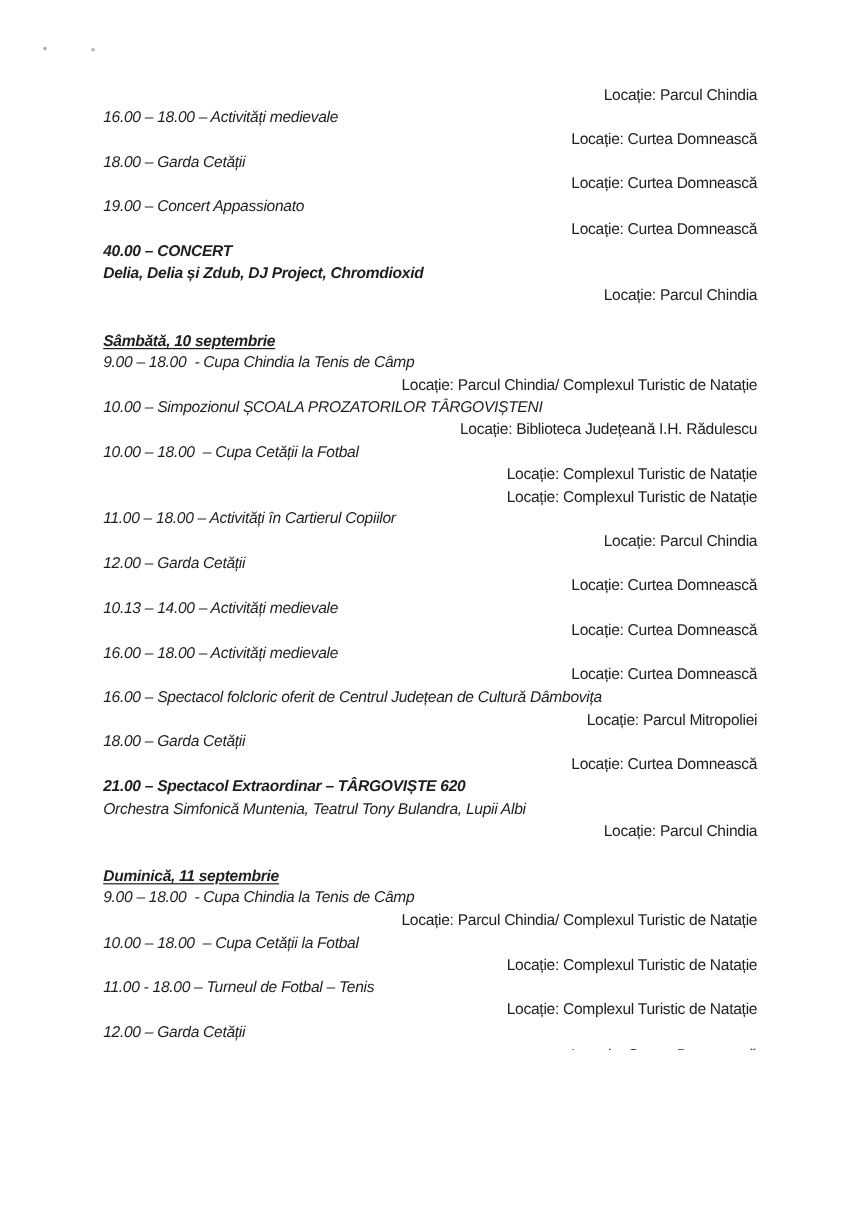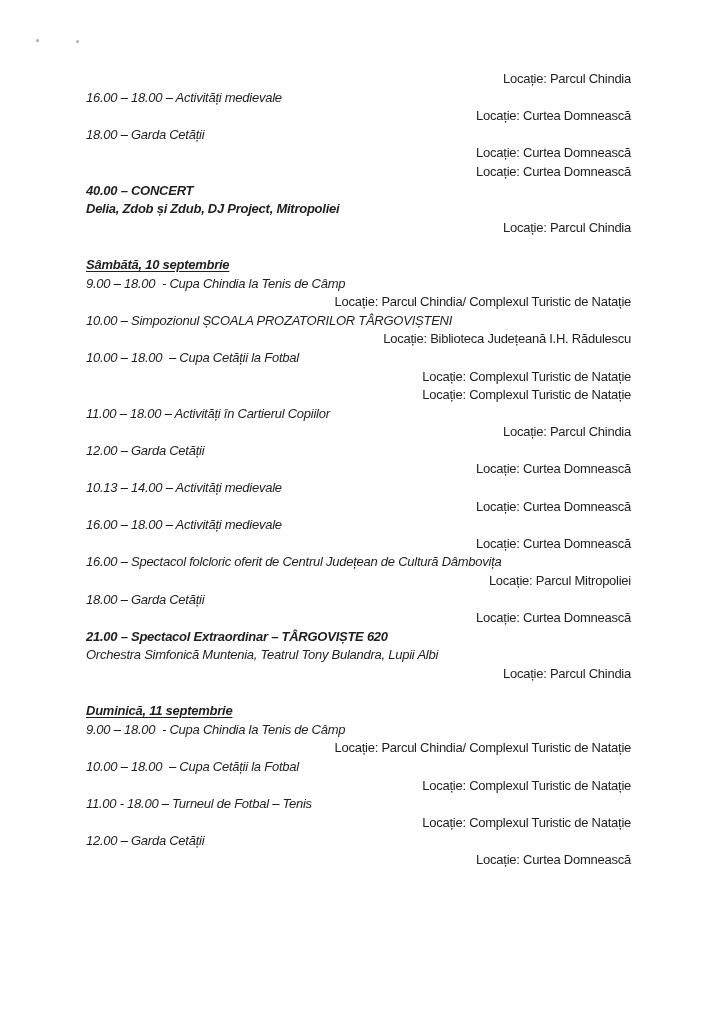--- a/index.html
+++ b/index.html
@@ -68,23 +68,24 @@
   <span class="speck speck-1"></span>
   <span class="speck speck-2"></span>
 
   <div class="content">
       <section class="section">
         <div class="line right">Locație: Parcul Chindia</div>
         <div class="line left">16.00 – 18.00 – Activități medievale</div>
         <div class="line right">Locație: Curtea Domnească</div>
         <div class="line left">18.00 – Garda Cetății</div>
         <div class="line right">Locație: Curtea Domnească</div>
+        <div class="line left">19.00 – Concert Appassionato</div>
         <div class="line right">Locație: Curtea Domnească</div>
         <div class="line left bold">40.00 – CONCERT</div>
-        <div class="line left bold">Delia, Zdob și Zdub, DJ Project, Mitropoliei</div>
+        <div class="line left bold">Delia, Delia și Zdub, DJ Project, Chromdioxid</div>
         <div class="line right">Locație: Parcul Chindia</div>
       </section>
       <section class="section with-heading">
         <div class="line left heading">Sâmbătă, 10 septembrie</div>
         <div class="line left">9.00 – 18.00  - Cupa Chindia la Tenis de Câmp</div>
         <div class="line right">Locație: Parcul Chindia/ Complexul Turistic de Natație</div>
         <div class="line left">10.00 – Simpozionul ȘCOALA PROZATORILOR TÂRGOVIȘTENI</div>
         <div class="line right">Locație: Biblioteca Județeană I.H. Rădulescu</div>
         <div class="line left">10.00 – 18.00  – Cupa Cetății la Fotbal</div>
         <div class="line right">Locație: Complexul Turistic de Natație</div>

